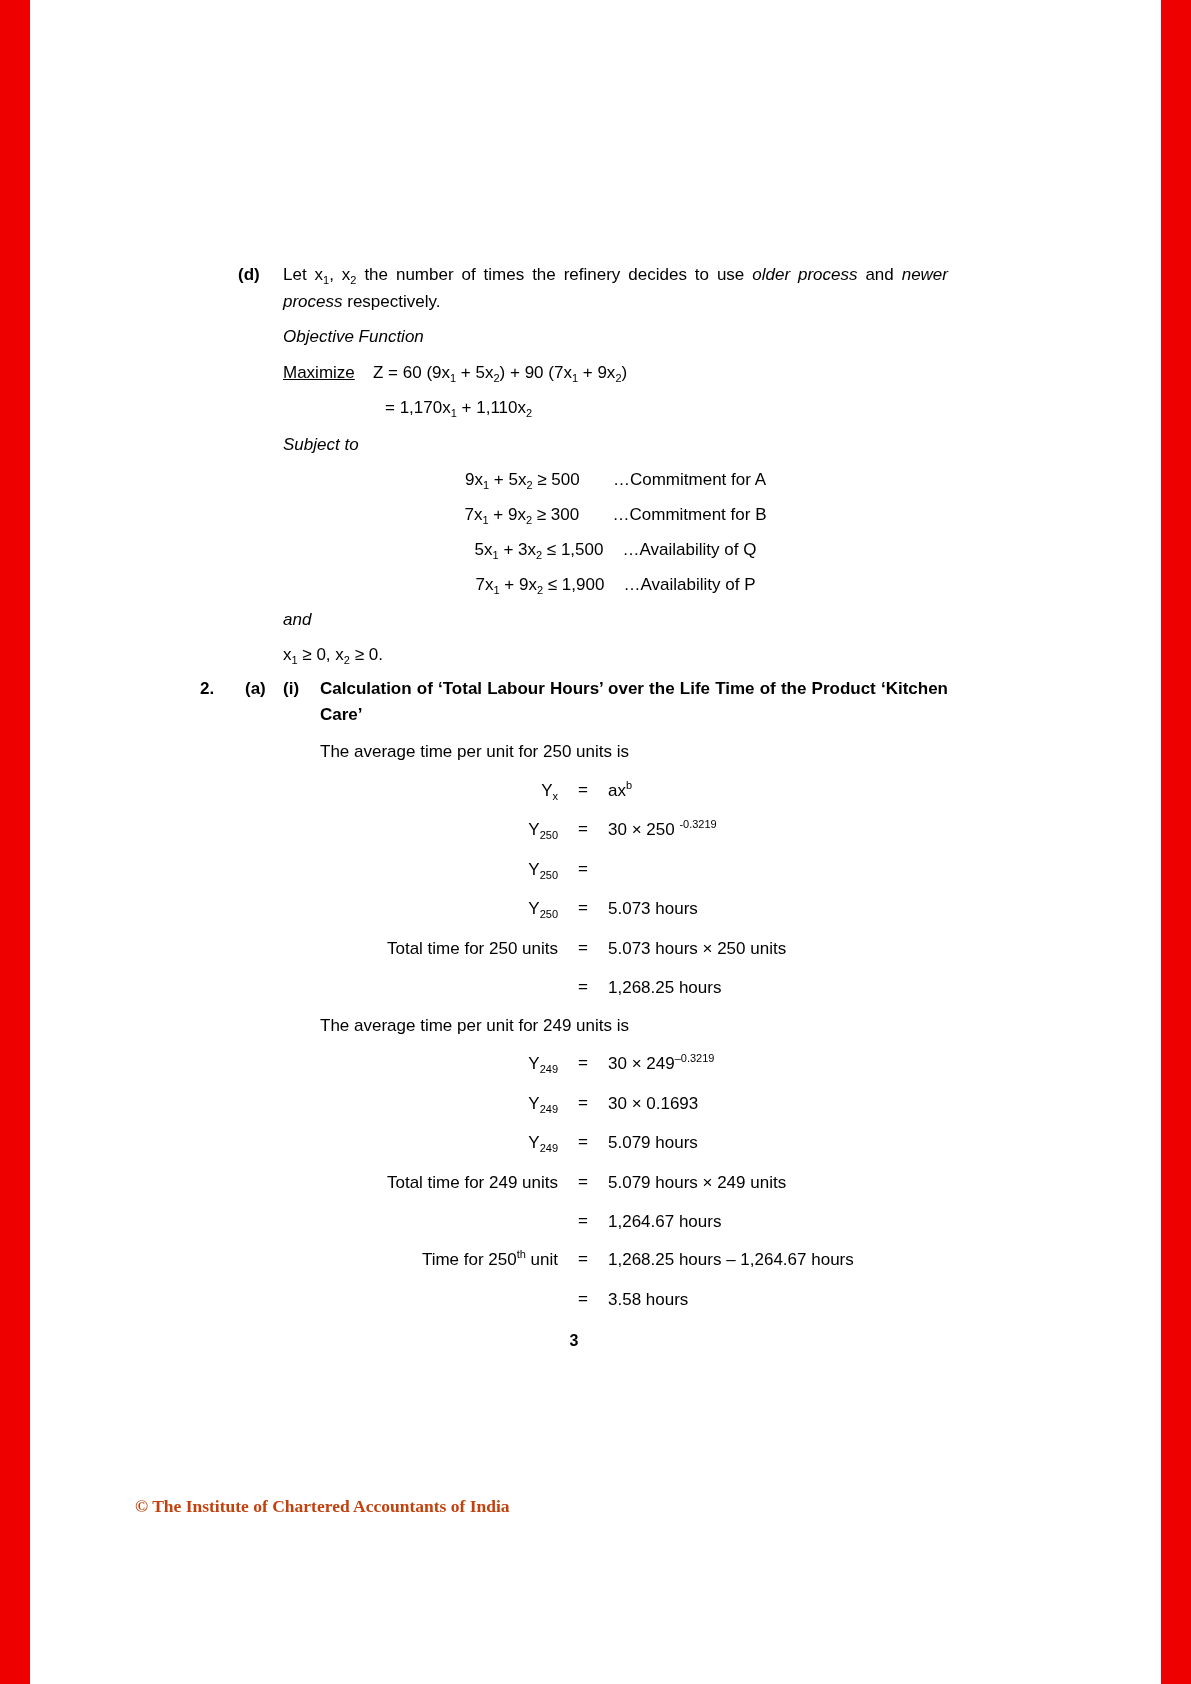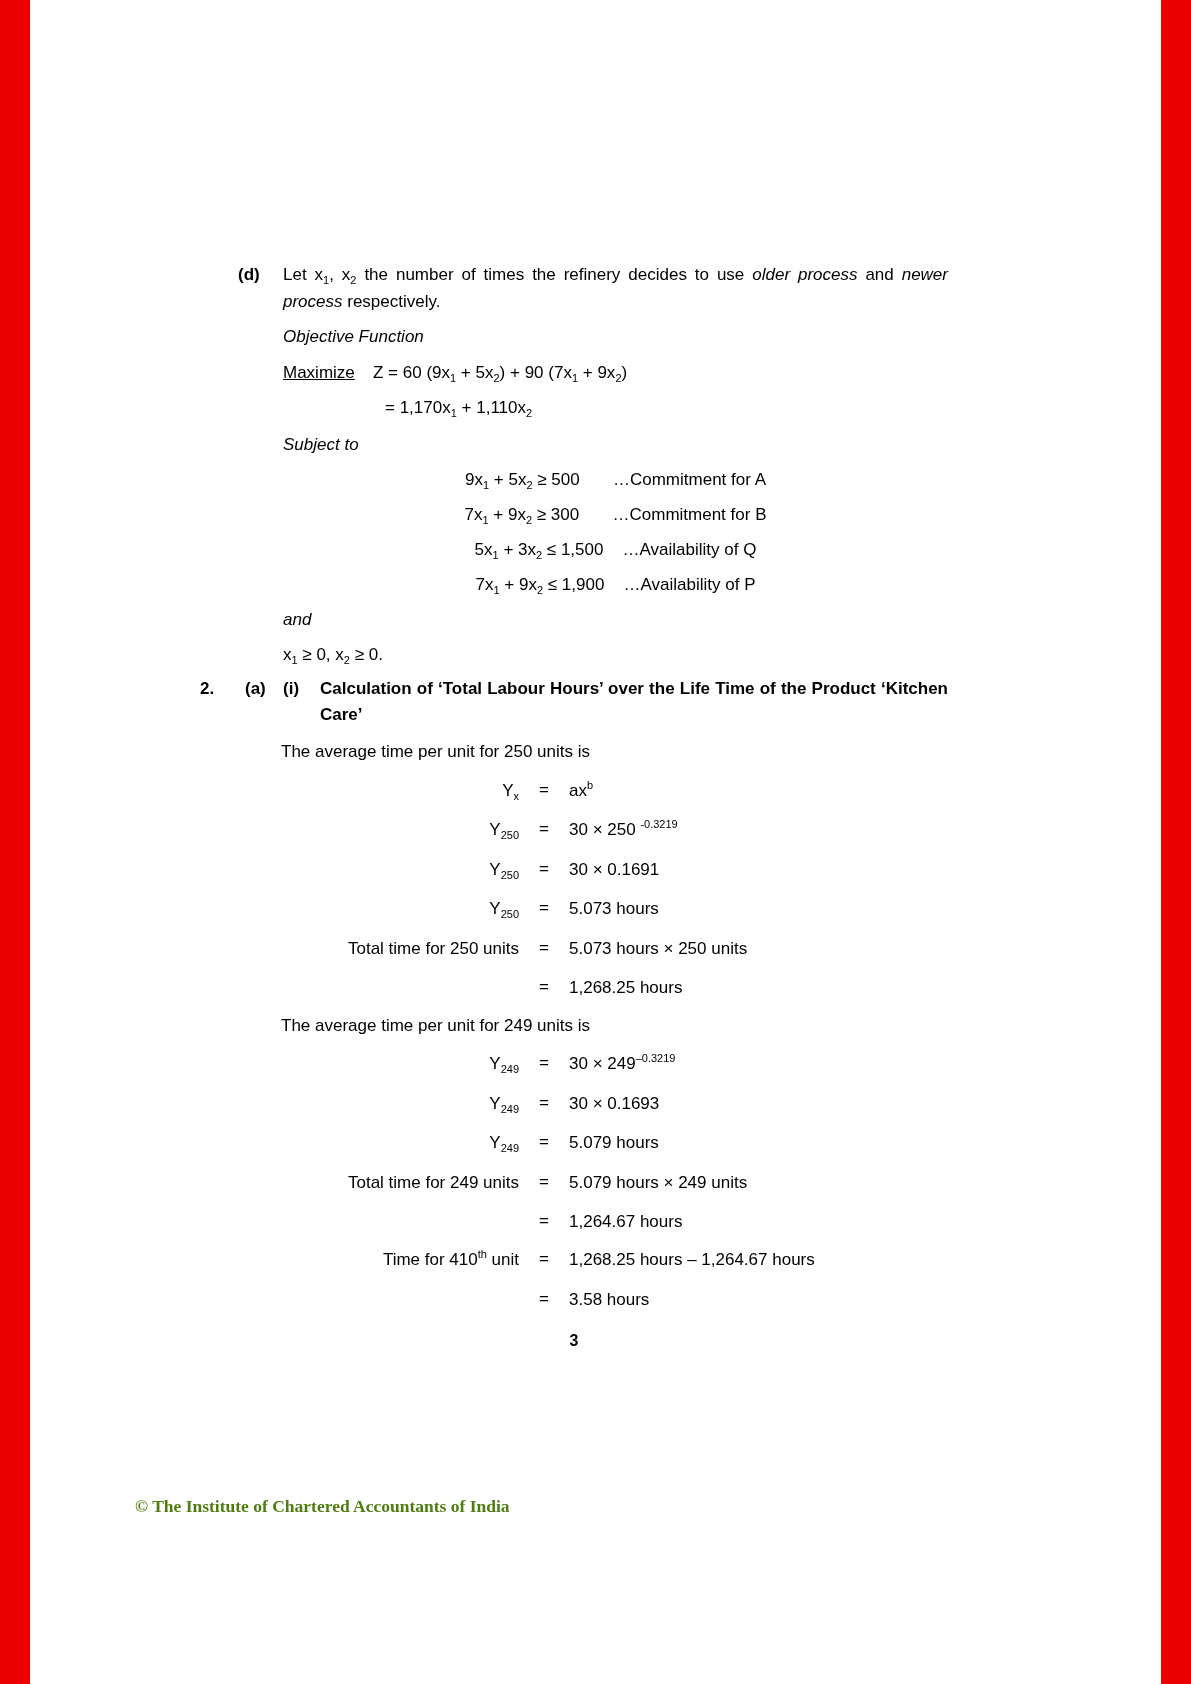--- a/index.html
+++ b/index.html
@@ -37,35 +37,35 @@
   .nonneg { margin-bottom:3px; }
   sub { font-size:11px; }
   sup { font-size:11px; }
 
   
   .sec-2 { display:flex; margin-top:4px; }
   .q-num { width:45px; font-weight:bold; flex:0 0 auto; }
   .q-sub { width:38px; font-weight:bold; flex:0 0 auto; }
   .q-part { width:37px; font-weight:bold; flex:0 0 auto; }
   .q-heading { flex:1; font-weight:bold; text-align:justify; }
-  .calc { margin-left:81px; width:625px; margin-top:12px; }
+  .calc { margin-left:120px; width:625px; margin-top:12px; }
   .calc-para { margin-bottom:12px; }
   .eq-row { display:flex; margin-bottom:12px; }
   .eq-lhs { width:238px; text-align:right; flex:0 0 auto; }
   .eq-op { width:50px; text-align:center; flex:0 0 auto; }
   .eq-rhs { flex:1; text-align:left; }
 
   .page-num {
     position:absolute; top:1332px; left:200px; width:748px;
     text-align:center; font-weight:bold; font-size:16px;
   }
   .footer {
     position:absolute; left:135px; top:1496px;
     font-family:"Liberation Serif", serif;
-    font-weight:bold; font-size:17.5px; color:#4d7c0f;
+    font-weight:bold; font-size:17.5px; color:#c2410c;
   }
 </style>
 </head>
 <body>
 
 <div class="page">
   <div class="redbar left"></div>
   <div class="redbar right"></div>
 
   <div class="main">
@@ -131,21 +131,20 @@
         <span class="eq-rhs"><span>ax</span><sup>b</sup></span>
       </div>
       <div class="eq-row">
         <span class="eq-lhs"><span>Y</span><sub>250</sub><sup></sup><span></span></span>
         <span class="eq-op">=</span>
         <span class="eq-rhs"><span>30 × 250 </span><sup>-0.3219</sup></span>
       </div>
       <div class="eq-row">
         <span class="eq-lhs"><span>Y</span><sub>250</sub><sup></sup><span></span></span>
         <span class="eq-op">=</span>
-        <span class="eq-rhs"><span>30 × 0.1691</span><sup></sup></span>
       </div>
       <div class="eq-row">
         <span class="eq-lhs"><span>Y</span><sub>250</sub><sup></sup><span></span></span>
         <span class="eq-op">=</span>
         <span class="eq-rhs"><span>5.073 hours</span><sup></sup></span>
       </div>
       <div class="eq-row">
         <span class="eq-lhs"><span>Total time for 250 units</span><sub></sub><sup></sup><span></span></span>
         <span class="eq-op">=</span>
         <span class="eq-rhs"><span>5.073 hours × 250 units</span><sup></sup></span>
@@ -177,21 +176,21 @@
         <span class="eq-lhs"><span>Total time for 249 units</span><sub></sub><sup></sup><span></span></span>
         <span class="eq-op">=</span>
         <span class="eq-rhs"><span>5.079 hours × 249 units</span><sup></sup></span>
       </div>
       <div class="eq-row">
         <span class="eq-lhs"><span></span><sub></sub><sup></sup><span></span></span>
         <span class="eq-op">=</span>
         <span class="eq-rhs"><span>1,264.67 hours</span><sup></sup></span>
       </div>
       <div class="eq-row">
-        <span class="eq-lhs"><span>Time for 410</span><sub></sub><sup>th</sup><span> unit</span></span>
+        <span class="eq-lhs"><span>Time for 250</span><sub></sub><sup>th</sup><span> unit</span></span>
         <span class="eq-op">=</span>
         <span class="eq-rhs"><span>1,268.25 hours – 1,264.67 hours</span><sup></sup></span>
       </div>
       <div class="eq-row">
         <span class="eq-lhs"><span></span><sub></sub><sup></sup><span></span></span>
         <span class="eq-op">=</span>
         <span class="eq-rhs"><span>3.58 hours</span><sup></sup></span>
       </div>
 
     </div>

